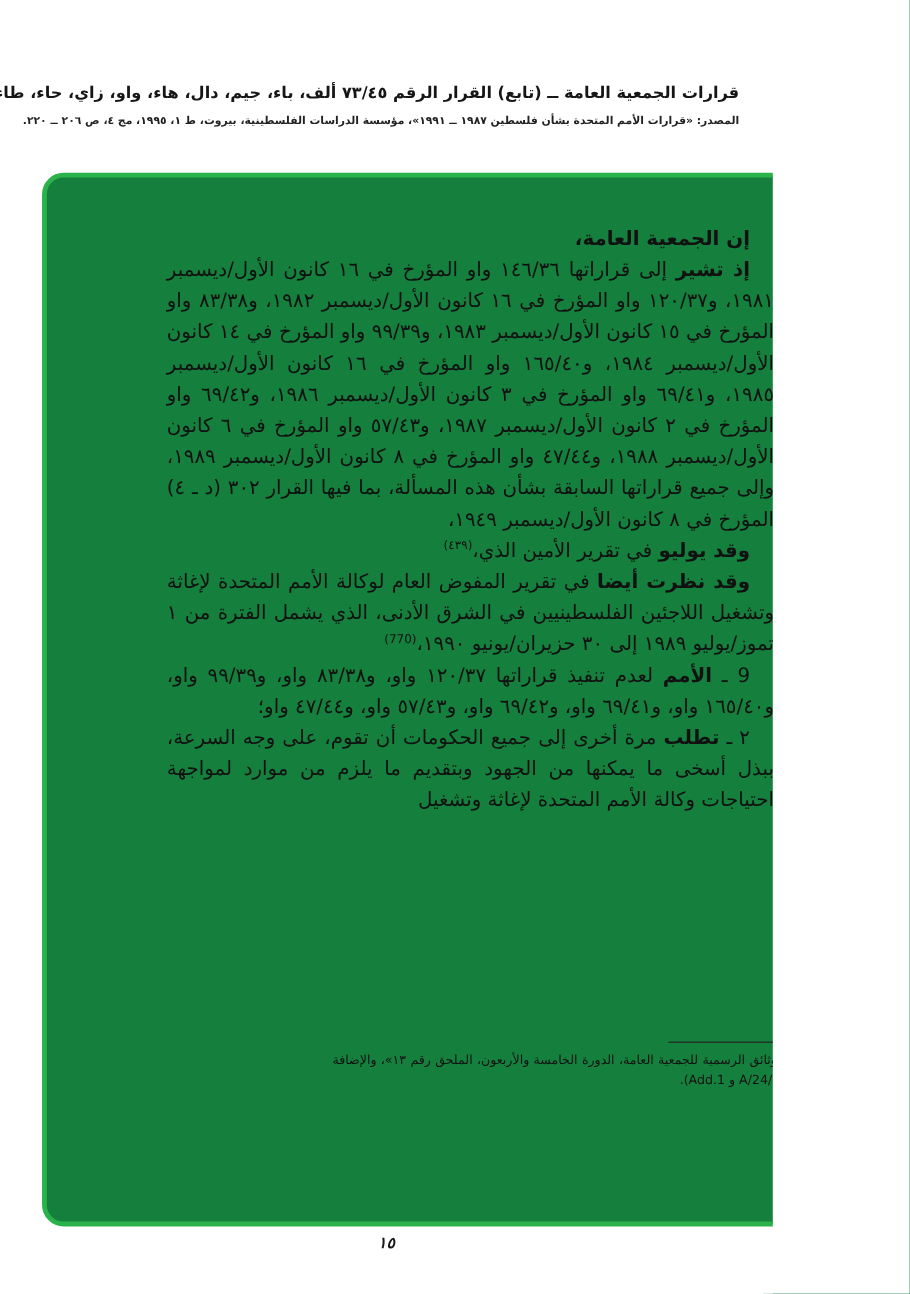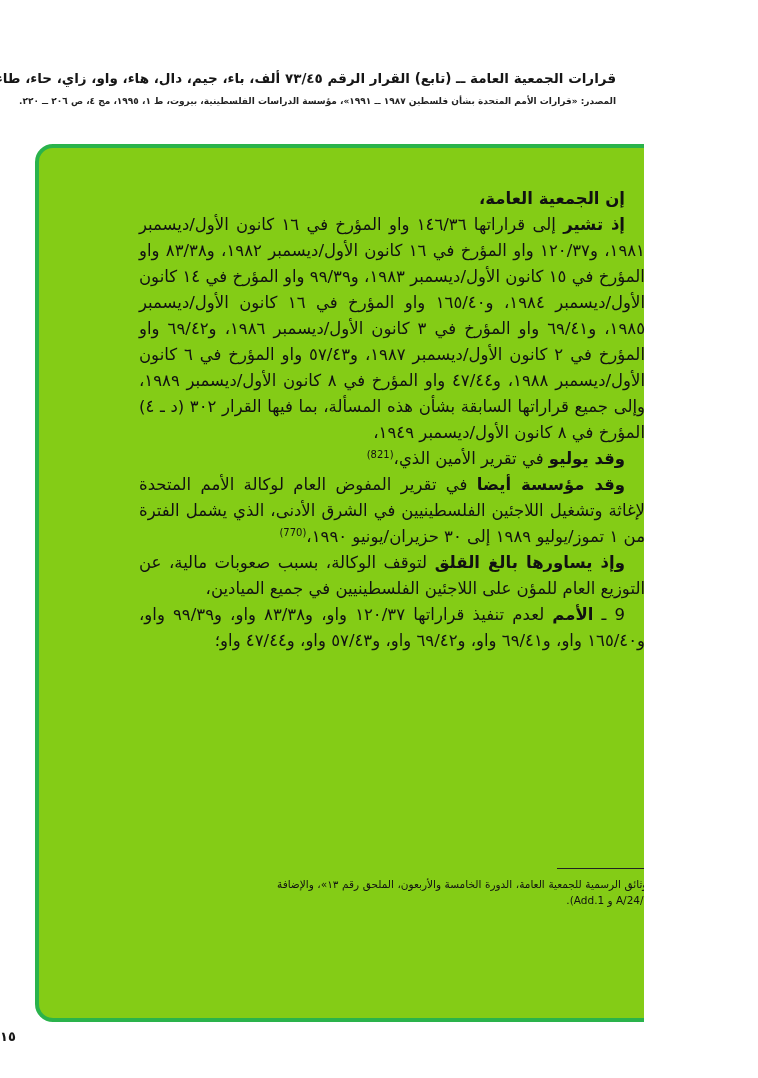--- a/index.html
+++ b/index.html
@@ -34,21 +34,21 @@
     color: #222222;
     white-space: nowrap;
     text-align: right;
   }
   .green-box {
     position: absolute;
     left: 35px; top: 144px;
     width: 684px; height: 878px;
     border: 4px solid #2ab34b;
     border-radius: 18px;
-    background: #84cc16;
+    background: #15803d;
   }
   .content {
     position: absolute;
     top: 38px; right: 70px;
     width: 506px;
     direction: rtl;
     text-align: justify;
     font-size: 16.5px;
     line-height: 26px;
     color: #111111;
@@ -78,45 +78,46 @@
   }
   .footnote {
     margin: 0 0 2px 0;
     padding-right: 28px;
     text-indent: -28px;
     text-align: justify;
   }
   .page-number {
     position: absolute;
     top: 1029px; left: 0; right: 0;
-    text-align: left;
+    text-align: center;
     font-size: 13px;
     font-weight: bold;
     direction: rtl;
+    font-style: italic;
   }
 </style>
 </head>
 <body>
 
 <div class="page">
 
   <header class="doc-header">
     <div class="doc-title">قرارات الجمعية العامة ــ (تابع) القرار الرقم ٧٣/٤٥ ألف، باء، جيم، دال، هاء، واو، زاي، حاء، طاء، ياء، كاف</div>
     <div class="doc-source">المصدر: «قرارات الأمم المتحدة بشأن فلسطين ١٩٨٧ ــ ١٩٩١»، مؤسسة الدراسات الفلسطينية، بيروت، ط ١، ١٩٩٥، مج ٤، ص ٢٠٦ ــ ٢٢٠.</div>
   </header>
 
   <div class="green-box" style="border-color: rgb(42, 179, 75);">
 
     <div class="content">
       <p><span class="prefix"></span><span class="lead">إن الجمعية العامة،</span><span></span><sup></sup></p>
       <p><span class="prefix"></span><span class="lead">إذ تشير</span><span> إلى قراراتها ١٤٦/٣٦ واو المؤرخ في ١٦ كانون الأول/ديسمبر ١٩٨١، و١٢٠/٣٧ واو المؤرخ في ١٦ كانون الأول/ديسمبر ١٩٨٢، و٨٣/٣٨ واو المؤرخ في ١٥ كانون الأول/ديسمبر ١٩٨٣، و٩٩/٣٩ واو المؤرخ في ١٤ كانون الأول/ديسمبر ١٩٨٤، و١٦٥/٤٠ واو المؤرخ في ١٦ كانون الأول/ديسمبر ١٩٨٥، و٦٩/٤١ واو المؤرخ في ٣ كانون الأول/ديسمبر ١٩٨٦، و٦٩/٤٢ واو المؤرخ في ٢ كانون الأول/ديسمبر ١٩٨٧، و٥٧/٤٣ واو المؤرخ في ٦ كانون الأول/ديسمبر ١٩٨٨، و٤٧/٤٤ واو المؤرخ في ٨ كانون الأول/ديسمبر ١٩٨٩، وإلى جميع قراراتها السابقة بشأن هذه المسألة، بما فيها القرار ٣٠٢ (د ـ ٤) المؤرخ في ٨ كانون الأول/ديسمبر ١٩٤٩،</span><sup></sup></p>
-      <p><span class="prefix"></span><span class="lead">وقد يوليو</span><span> في تقرير الأمين الذي،</span><sup>(821)</sup></p>
-      <p><span class="prefix"></span><span class="lead">وقد مؤسسة أيضا</span><span> في تقرير المفوض العام لوكالة الأمم المتحدة لإغاثة وتشغيل اللاجئين الفلسطينيين في الشرق الأدنى، الذي يشمل الفترة من ١ تموز/يوليو ١٩٨٩ إلى ٣٠ حزيران/يونيو ١٩٩٠،</span><sup>(770)</sup></p>
-      <p><span class="prefix"></span><span class="lead">وإذ يساورها بالغ القلق</span><span> لتوقف الوكالة، بسبب صعوبات مالية، عن التوزيع العام للمؤن على اللاجئين الفلسطينيين في جميع الميادين،</span><sup></sup></p>
+      <p><span class="prefix"></span><span class="lead">وقد يوليو</span><span> في تقرير الأمين الذي،</span><sup>(٤٣٩)</sup></p>
+      <p><span class="prefix"></span><span class="lead">وقد نظرت أيضا</span><span> في تقرير المفوض العام لوكالة الأمم المتحدة لإغاثة وتشغيل اللاجئين الفلسطينيين في الشرق الأدنى، الذي يشمل الفترة من ١ تموز/يوليو ١٩٨٩ إلى ٣٠ حزيران/يونيو ١٩٩٠،</span><sup>(770)</sup></p>
       <p><span class="prefix">9 ـ </span><span class="lead">الأمم</span><span> لعدم تنفيذ قراراتها ١٢٠/٣٧ واو، و٨٣/٣٨ واو، و٩٩/٣٩ واو، و١٦٥/٤٠ واو، و٦٩/٤١ واو، و٦٩/٤٢ واو، و٥٧/٤٣ واو، و٤٧/٤٤ واو؛</span><sup></sup></p>
+      <p><span class="prefix">٢ ـ </span><span class="lead">تطلب</span><span> مرة أخرى إلى جميع الحكومات أن تقوم، على وجه السرعة، ببذل أسخى ما يمكنها من الجهود وبتقديم ما يلزم من موارد لمواجهة احتياجات وكالة الأمم المتحدة لإغاثة وتشغيل</span><sup></sup></p>
     </div>
 
     <div class="footnotes">
       <div class="footnote-rule"></div>
       <p class="footnote">(٤٤٠) «الوثائق الرسمية للجمعية العامة، الدورة الخامسة والأربعون، الملحق رقم ١٣»، والإضافة (A/24/13 و Add.1).</p>
     </div>
 
   </div>
 
   <div class="page-number">١٥</div>

